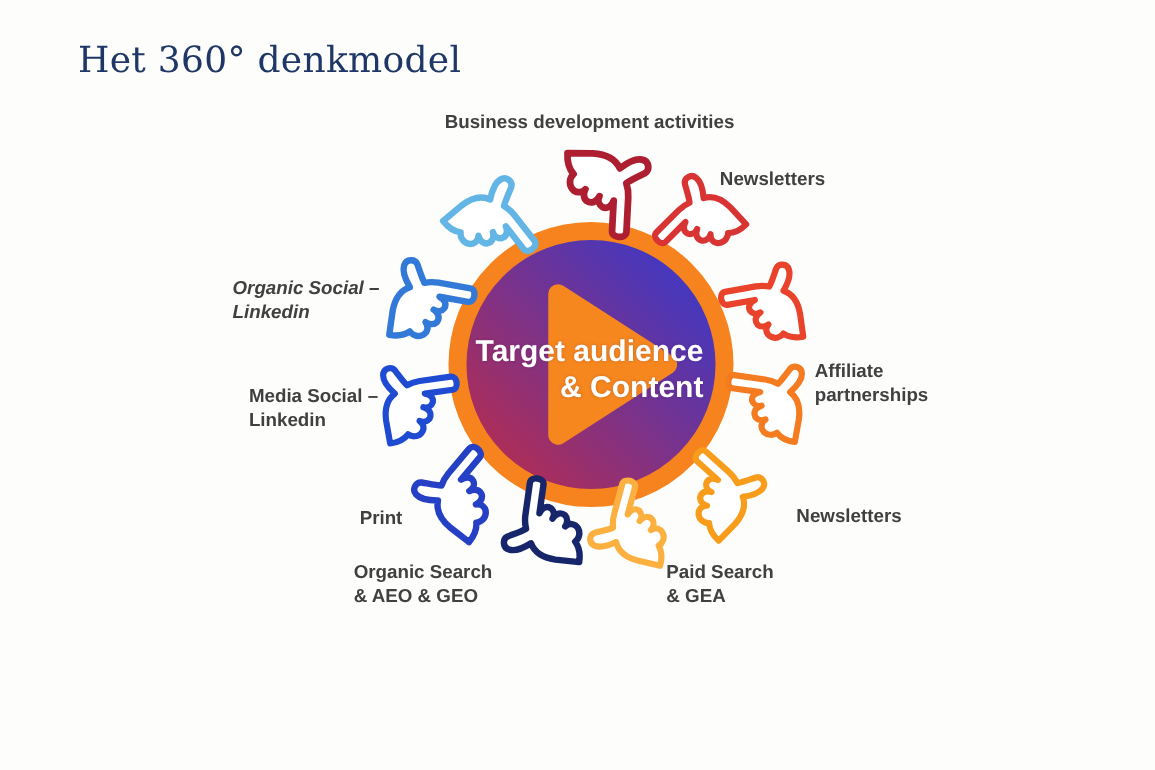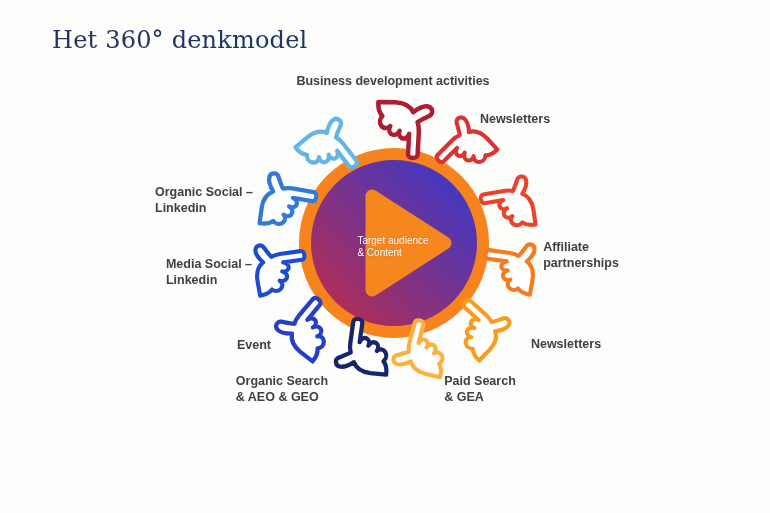--- a/index.html
+++ b/index.html
@@ -24,23 +24,23 @@
     color: #404040;
     font-size: 12.5px; font-weight: 700;
     line-height: 1.28;
     text-align: left;
     white-space: pre-line;
   }
   .center-label {
     position: absolute; left: 381px; top: 247px;
     transform: translate(-50%, -50%);
     color: #ffffff;
-    font-size: 10px; font-weight: 400;
+    font-size: 20px; font-weight: 700;
     line-height: 1.22;
-    text-align: left;
+    text-align: right;
     white-space: pre-line;
     text-shadow: 0 0 2px rgba(40,20,80,0.25);
   }
 </style>
 </head>
 <body>
 
 <div class="stage">
 
   <div class="title">Het 360° denkmodel</div>
@@ -85,22 +85,22 @@
 
   <div class="lbl" style="left:381px; top:81px;">Business development activities</div>
   <div class="lbl" style="left:503px; top:119px;">Newsletters</div>
   <div class="lbl" style="left:569px; top:255px;">Affiliate
 partnerships</div>
   <div class="lbl" style="left:554px; top:344px;">Newsletters</div>
   <div class="lbl" style="left:270px; top:389px;">Organic Search
 &amp; AEO &amp; GEO</div>
   <div class="lbl" style="left:468px; top:389px;">Paid Search
 &amp; GEA</div>
-  <div class="lbl" style="left:242px; top:345px;">Event</div>
+  <div class="lbl" style="left:242px; top:345px;">Print</div>
   <div class="lbl" style="left:197px; top:272px;">Media Social –
 Linkedin</div>
-  <div class="lbl" style="left:192px; top:200px;">Organic Social –
+  <div class="lbl" style="left:192px; top:200px;font-style:italic;">Organic Social –
 Linkedin</div>
 
   <div class="center-label">Target audience
 &amp; Content</div>
 
 </div>
 
 </body></html>

